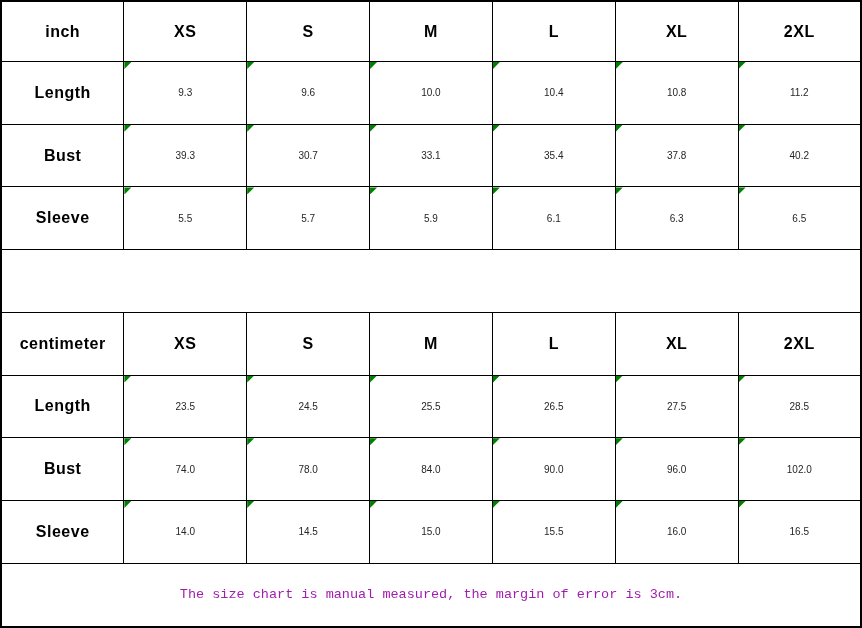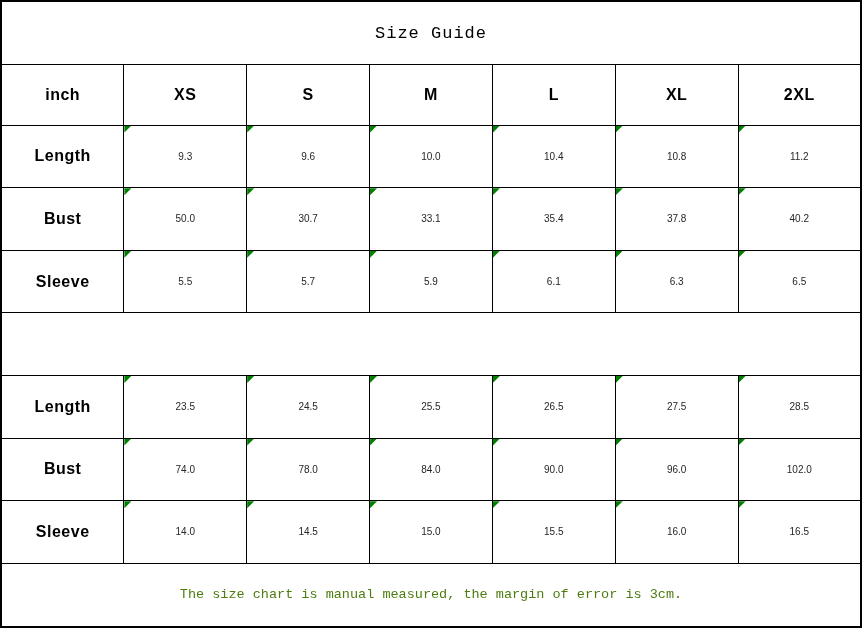--- a/index.html
+++ b/index.html
@@ -11,44 +11,41 @@
   td{border:1px solid #000;text-align:center;vertical-align:middle;position:relative;padding:0;overflow:hidden;}
   tr.rt{height:58px;} tr.rh{height:55px;} tr.rd{height:57px;padding-left:37px;} tr.rs{height:57px;} tr.rf{height:58px;}
   .title{
     font-family:"Liberation Mono","DejaVu Sans Mono",monospace;
     font-size:17px;letter-spacing:1px;color:#000;
   }
   .hdr{font-weight:bold;font-size:16px;letter-spacing:.5px;color:#000;}
   .num{font-size:10px;color:#262626;}
   .foot{
     font-family:"Liberation Mono","DejaVu Sans Mono",monospace;
-    font-size:13.5px;color:#4d7c0f;
+    font-size:13.5px;color:#a21caf;
   }
   .tri{
     position:absolute;top:0;left:0;display:block;width:7px;height:7px;
     background:#008000;clip-path:polygon(0 0,100% 0,0 100%);
   }
 </style>
 </head>
 <body>
 
 <table class="size-guide">
   <colgroup>
     <col style="width:14.2857%">
       <col style="width:14.2857%">
       <col style="width:14.2857%">
     <col style="width:14.2857%">
       <col style="width:14.2857%">
       <col style="width:14.2857%">
     <col style="width:14.2857%">
   </colgroup>
   <tbody>
-    <tr class="rt">
-      <td colspan="7" class="title">Size Guide</td>
-    </tr>
 
     <tr class="rh">
       <td class="hdr">inch</td>
       <td class="hdr">XS</td>
       <td class="hdr">S</td>
       <td class="hdr">M</td>
       <td class="hdr">L</td>
       <td class="hdr">XL</td>
       <td class="hdr">2XL</td>
     </tr>
@@ -56,41 +53,50 @@
       <td class="hdr">Length</td>
       <td class="num"><i class="tri" style="background: rgb(0, 128, 0);"></i><span>9.3</span></td>
       <td class="num"><i class="tri" style="background: rgb(0, 128, 0);"></i><span>9.6</span></td>
       <td class="num"><i class="tri" style="background: rgb(0, 128, 0);"></i><span>10.0</span></td>
       <td class="num"><i class="tri" style="background: rgb(0, 128, 0);"></i><span>10.4</span></td>
       <td class="num"><i class="tri" style="background: rgb(0, 128, 0);"></i><span>10.8</span></td>
       <td class="num"><i class="tri" style="background: rgb(0, 128, 0);"></i><span>11.2</span></td>
     </tr>
     <tr class="rd">
       <td class="hdr">Bust</td>
-      <td class="num"><i class="tri" style="background: rgb(0, 128, 0);"></i><span>50.0</span></td>
+      <td class="num"><i class="tri" style="background: rgb(0, 128, 0);"></i><span>39.3</span></td>
       <td class="num"><i class="tri" style="background: rgb(0, 128, 0);"></i><span>30.7</span></td>
       <td class="num"><i class="tri" style="background: rgb(0, 128, 0);"></i><span>33.1</span></td>
       <td class="num"><i class="tri" style="background: rgb(0, 128, 0);"></i><span>35.4</span></td>
       <td class="num"><i class="tri" style="background: rgb(0, 128, 0);"></i><span>37.8</span></td>
       <td class="num"><i class="tri" style="background: rgb(0, 128, 0);"></i><span>40.2</span></td>
     </tr>
     <tr class="rd">
       <td class="hdr">Sleeve</td>
       <td class="num"><i class="tri" style="background: rgb(0, 128, 0);"></i><span>5.5</span></td>
       <td class="num"><i class="tri" style="background: rgb(0, 128, 0);"></i><span>5.7</span></td>
       <td class="num"><i class="tri" style="background: rgb(0, 128, 0);"></i><span>5.9</span></td>
       <td class="num"><i class="tri" style="background: rgb(0, 128, 0);"></i><span>6.1</span></td>
       <td class="num"><i class="tri" style="background: rgb(0, 128, 0);"></i><span>6.3</span></td>
       <td class="num"><i class="tri" style="background: rgb(0, 128, 0);"></i><span>6.5</span></td>
     </tr>
 
     <tr class="rs">
       <td colspan="7"></td>
     </tr>
 
+    <tr class="rd">
+      <td class="hdr">centimeter</td>
+      <td class="hdr">XS</td>
+      <td class="hdr">S</td>
+      <td class="hdr">M</td>
+      <td class="hdr">L</td>
+      <td class="hdr">XL</td>
+      <td class="hdr">2XL</td>
+    </tr>
     <tr class="rd">
       <td class="hdr">Length</td>
       <td class="num"><i class="tri" style="background: rgb(0, 128, 0);"></i><span>23.5</span></td>
       <td class="num"><i class="tri" style="background: rgb(0, 128, 0);"></i><span>24.5</span></td>
       <td class="num"><i class="tri" style="background: rgb(0, 128, 0);"></i><span>25.5</span></td>
       <td class="num"><i class="tri" style="background: rgb(0, 128, 0);"></i><span>26.5</span></td>
       <td class="num"><i class="tri" style="background: rgb(0, 128, 0);"></i><span>27.5</span></td>
       <td class="num"><i class="tri" style="background: rgb(0, 128, 0);"></i><span>28.5</span></td>
     </tr>
     <tr class="rd">

